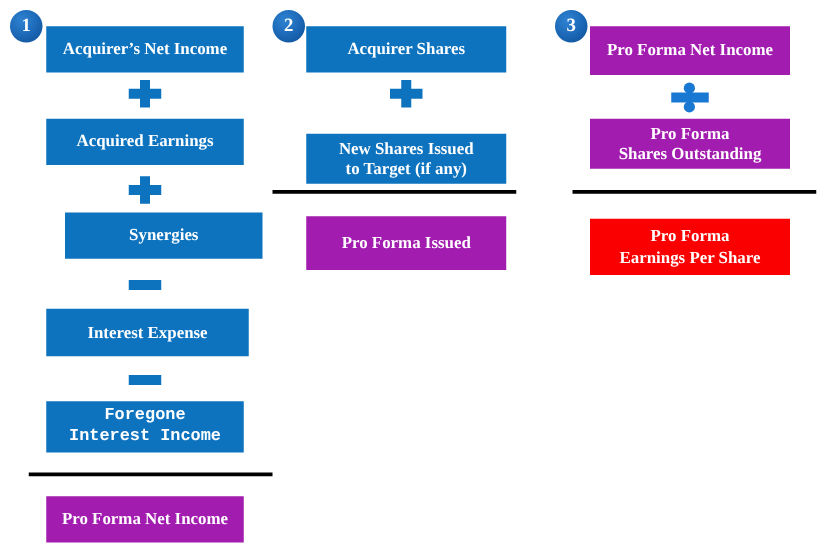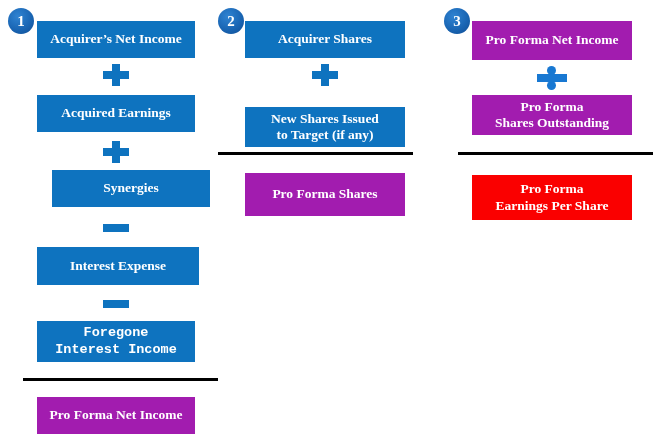--- a/index.html
+++ b/index.html
@@ -51,21 +51,21 @@
 Interest Income</div>
   <div class="eqline" style="left:23px;top:378px;width:195px;"></div>
   <div class="box navy" style="left:37px;top:397px;width:158px;height:37px;">Pro Forma Net Income</div>
 
   <div class="badge" style="left:218px;top:8px;">2</div>
   <div class="box blue" style="left:245px;top:21px;width:160px;height:37px;">Acquirer Shares</div>
   <div class="plus" style="left:312px;top:64px;"></div>
   <div class="box blue" style="left:245px;top:107px;width:160px;height:40px;">New Shares Issued
 to Target (if any)</div>
   <div class="eqline" style="left:218px;top:152px;width:195px;"></div>
-  <div class="box navy" style="left:245px;top:173px;width:160px;height:43px;">Pro Forma Shares</div>
+  <div class="box navy" style="left:245px;top:173px;width:160px;height:43px;">Pro Forma Issued</div>
 
   <div class="badge" style="left:444px;top:8px;">3</div>
   <div class="box navy" style="left:472px;top:21px;width:160px;height:39px;">Pro Forma Net Income</div>
   <div class="divide" style="left:537px;top:66px;"></div>
   <div class="box navy" style="left:472px;top:95px;width:160px;height:40px;">Pro Forma
 Shares Outstanding</div>
   <div class="eqline" style="left:458px;top:152px;width:195px;"></div>
   <div class="box red" style="left:472px;top:175px;width:160px;height:45px;">Pro Forma
 Earnings Per Share</div>
 

